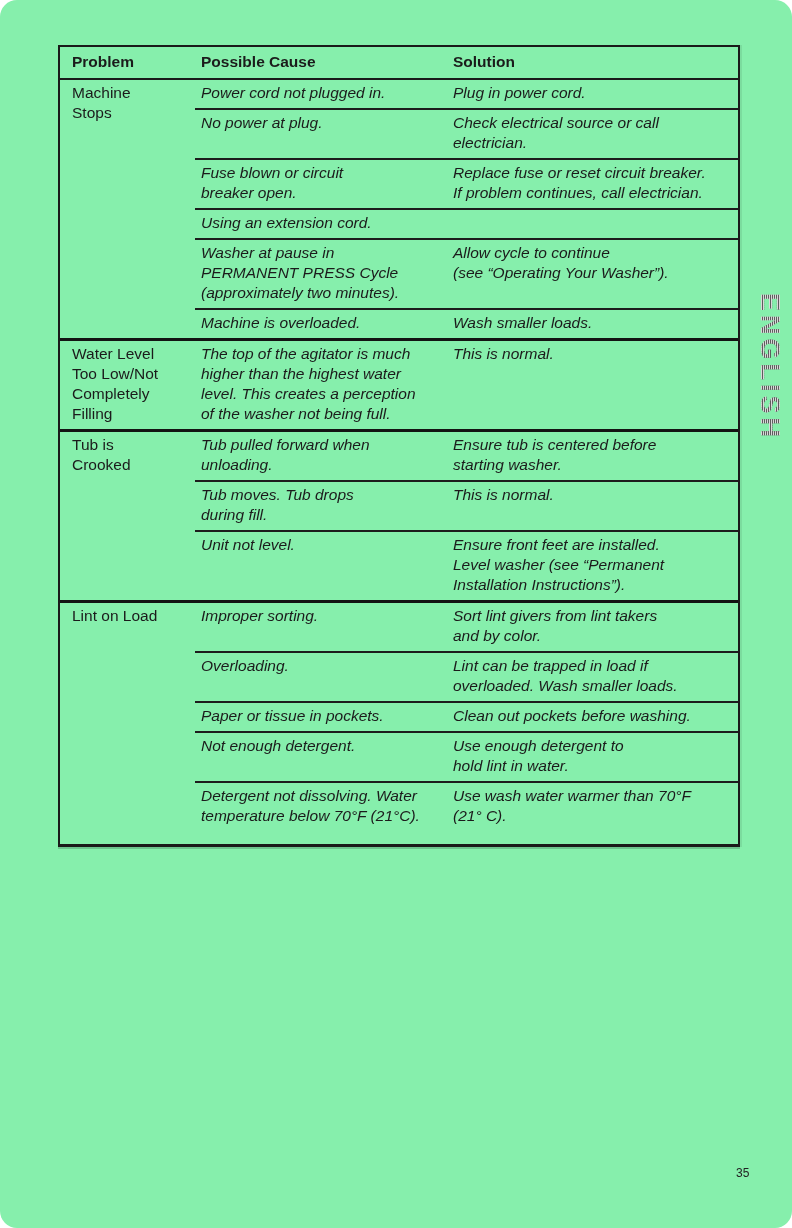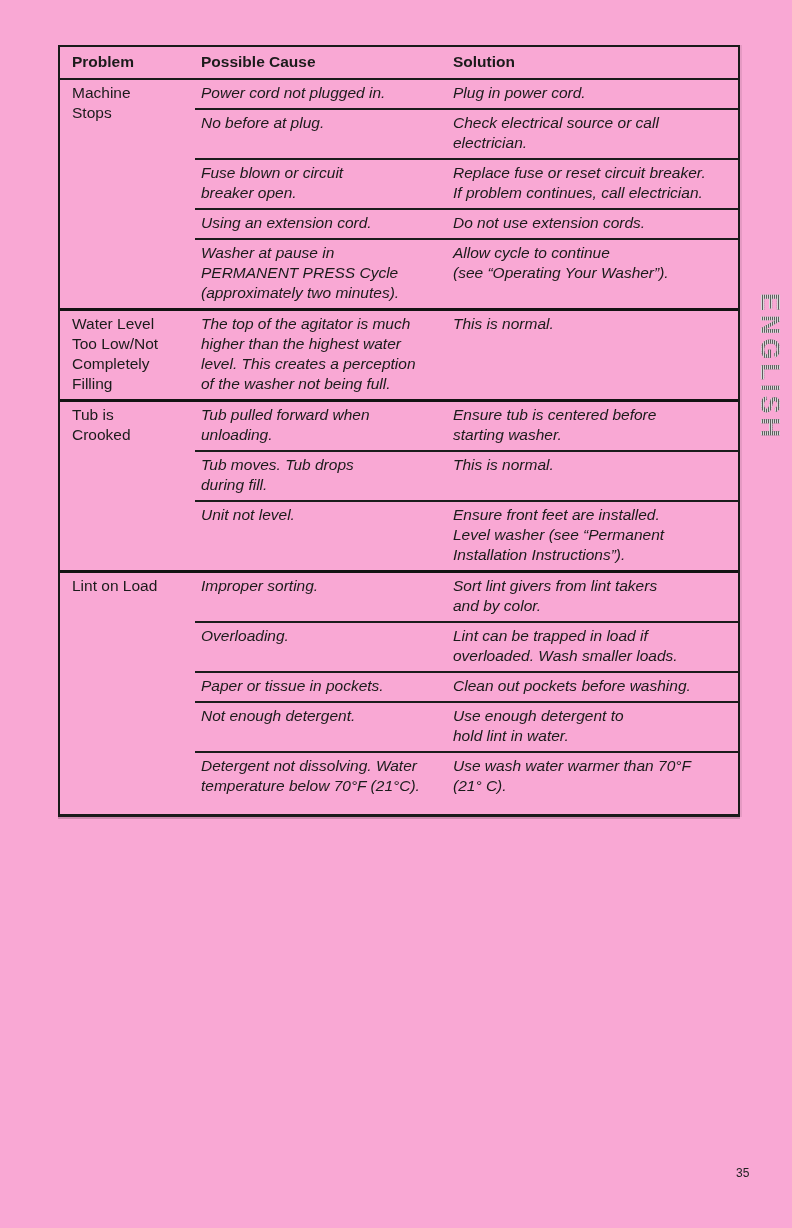--- a/index.html
+++ b/index.html
@@ -4,21 +4,21 @@
 <style>
   html, body { margin: 0; padding: 0; }
   body {
     width: 792px; height: 1228px;
     background: #ffffff;
     font-family: "Liberation Sans", sans-serif;
     color: #1b1b1b;
     position: relative;
     overflow: hidden;
   }
-  .sheet { position: absolute; inset: 0; background: #f9a8d4; }
+  .sheet { position: absolute; inset: 0; background: #86efac; border-radius: 17px; }
 
   
   .doc-table {
     position: absolute;
     left: 58px; top: 45px;
     width: 682px;
     box-sizing: border-box;
     border: 2px solid #1a1a1a;
     border-bottom-width: 3px;
     box-shadow: 0 2px 0 rgba(0,0,0,0.18), 2px 0 0 rgba(0,0,0,0.08);
@@ -113,41 +113,44 @@
 
     <div class="group">
       <div class="problem-cell">Machine
 Stops</div>
       <div class="rows">
         <div class="row">
           <div class="cause-cell">Power cord not plugged in.</div>
           <div class="solution-cell">Plug in power cord.</div>
         </div>
         <div class="row">
-          <div class="cause-cell">No before at plug.</div>
+          <div class="cause-cell">No power at plug.</div>
           <div class="solution-cell">Check electrical source or call
 electrician.</div>
         </div>
         <div class="row">
           <div class="cause-cell">Fuse blown or circuit
 breaker open.</div>
           <div class="solution-cell">Replace fuse or reset circuit breaker.
 If problem continues, call electrician.</div>
         </div>
         <div class="row">
           <div class="cause-cell">Using an extension cord.</div>
-          <div class="solution-cell">Do not use extension cords.</div>
         </div>
         <div class="row">
           <div class="cause-cell">Washer at pause in
 PERMANENT PRESS Cycle
 (approximately two minutes).</div>
           <div class="solution-cell">Allow cycle to continue
 (see “Operating Your Washer”).</div>
         </div>
+        <div class="row">
+          <div class="cause-cell">Machine is overloaded.</div>
+          <div class="solution-cell">Wash smaller loads.</div>
+        </div>
       </div>
     </div>
 
     <div class="group">
       <div class="problem-cell">Water Level
 Too Low/Not
 Completely
 Filling</div>
       <div class="rows">
         <div class="row">

